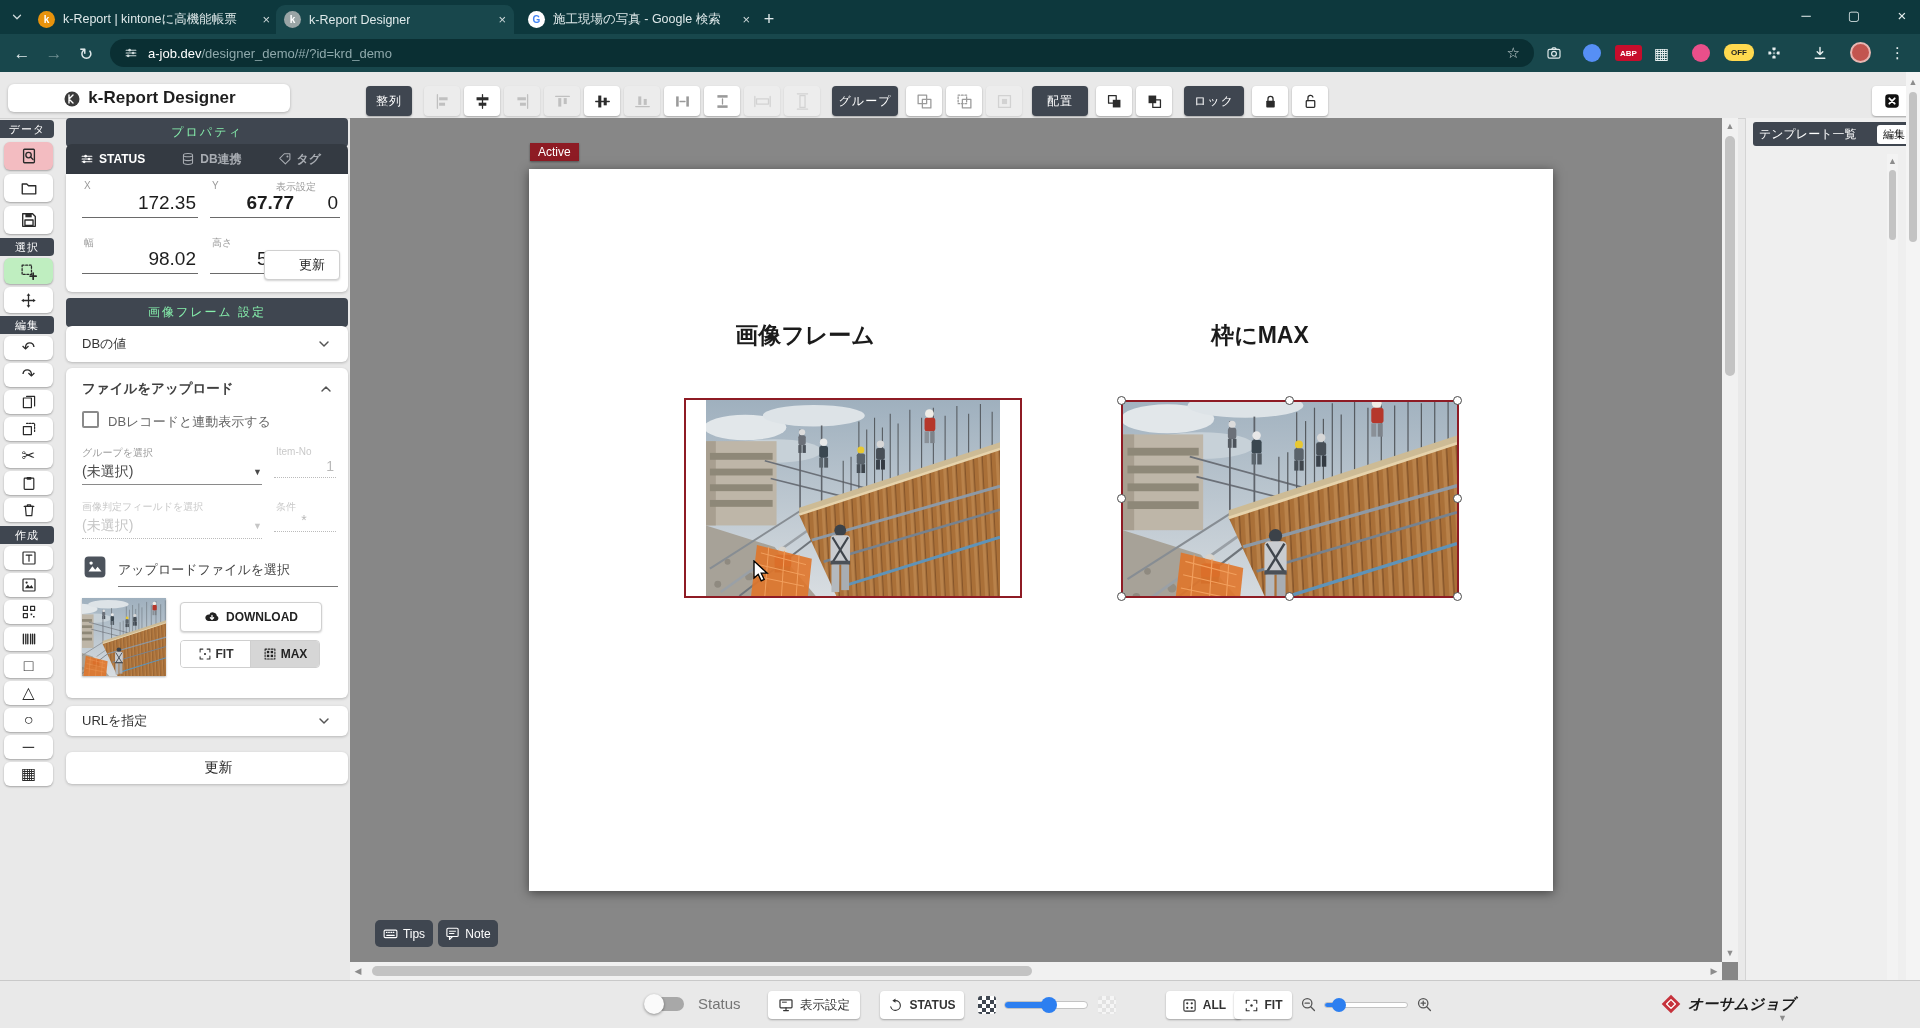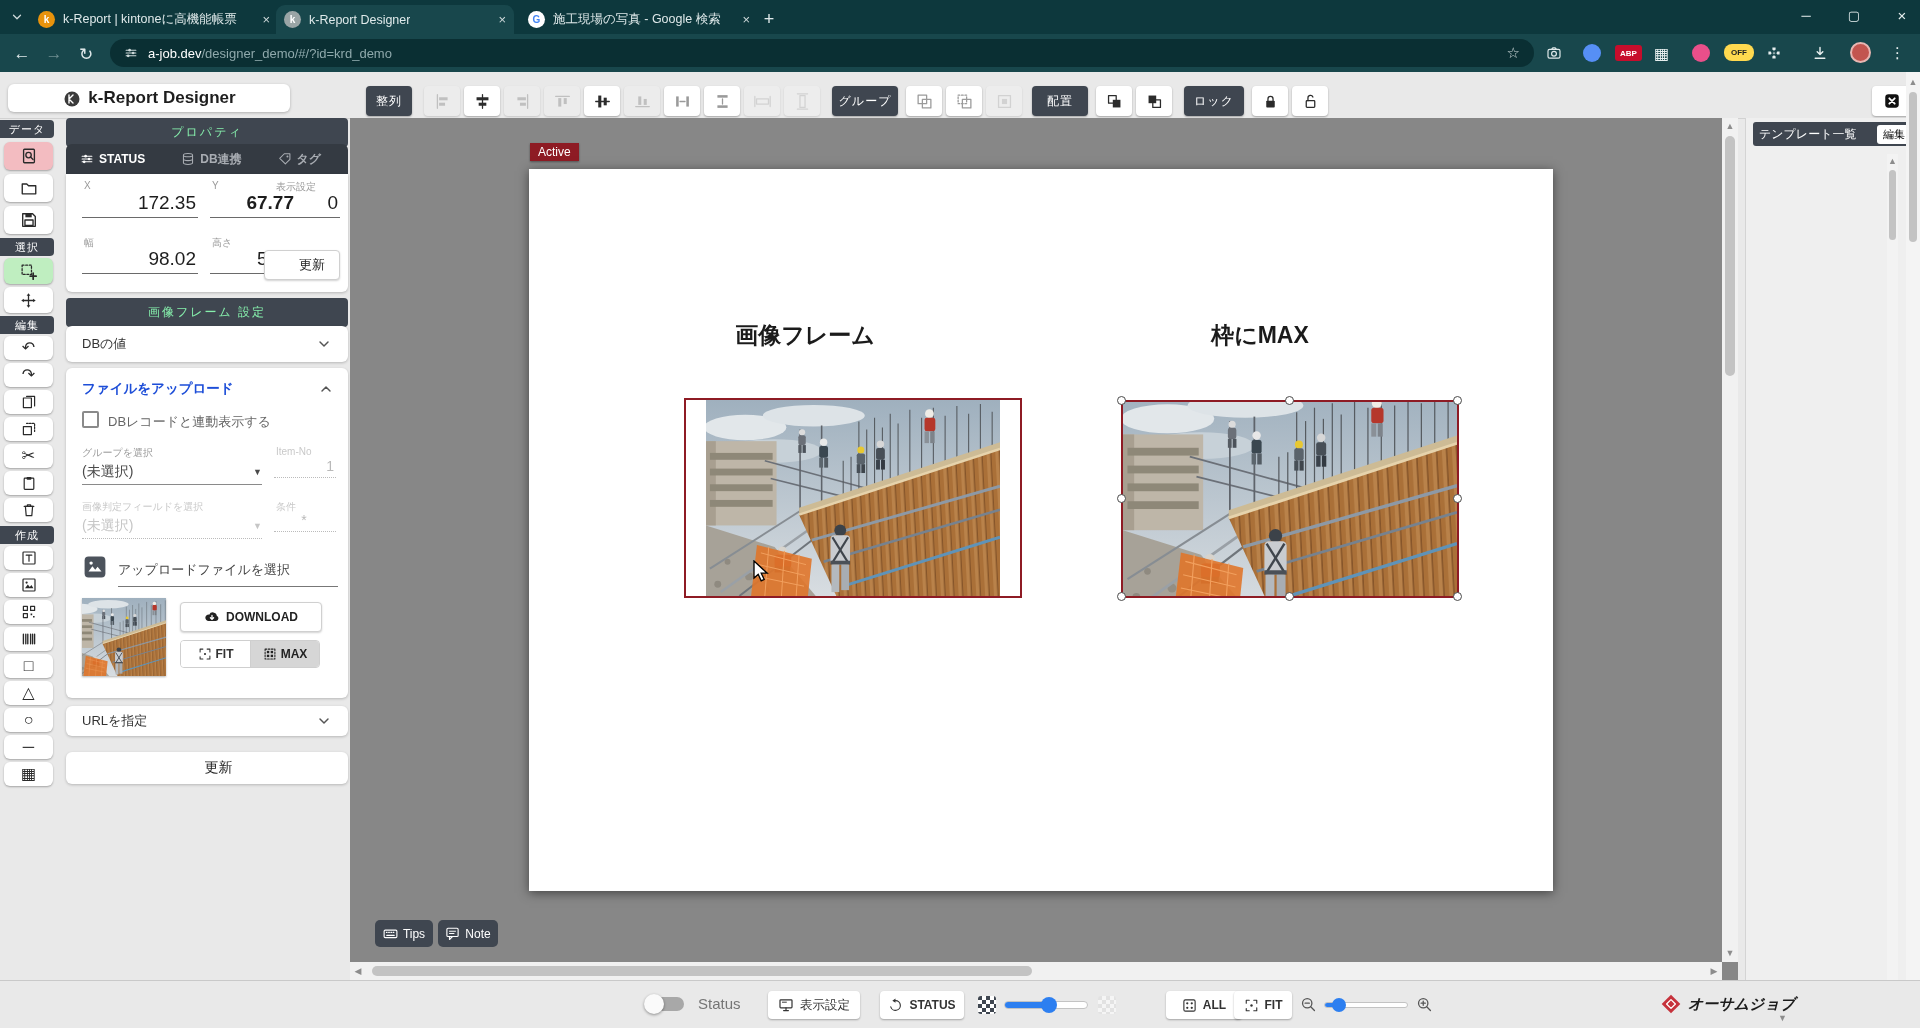--- a/index.html
+++ b/index.html
@@ -760,21 +760,21 @@
 
   <div class="pcard flex" style="top:326px;height:36px;padding:0 16px;box-sizing:border-box">
     <span style="font-size:13px;color:#333">DBの値</span>
     <svg class="i" style="width:16px;height:16px;margin-left:auto;color:#555">
         <use href="#s-chevd"></use>
       </svg>
   </div>
 
   <div class="pcard" style="top:368px;height:330px"></div>
   <div class="abs flex" style="left:82px;top:380px;width:252px">
-    <span style="font-size:13.5px;color:#1d4ed8;font-weight:bold">ファイルをアップロード</span>
+    <span style="font-size:13.5px;color:#404040;font-weight:bold">ファイルをアップロード</span>
     <svg class="i" style="width:16px;height:16px;margin-left:auto;color:#555">
         <use href="#s-chevu"></use>
       </svg>
   </div>
   <div class="abs" style="left:82px;top:411px;width:17px;height:17px;border:2px solid #8a8a8a;border-radius:2px;box-sizing:border-box"></div>
   <span class="abs" style="left:108px;top:413px;font-size:13px;color:#666">DBレコードと連動表示する</span>
 
   <span class="flabel" style="left:82px;top:446px">グループを選択</span>
   <div class="selrow" style="left:82px;top:460px;width:180px;height:24px">
     <span>(未選択)</span>

